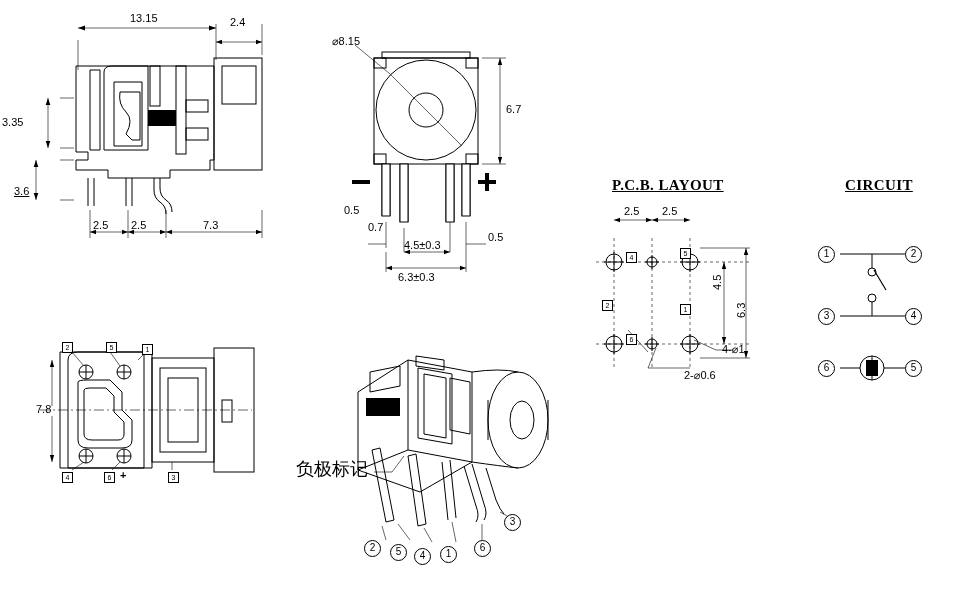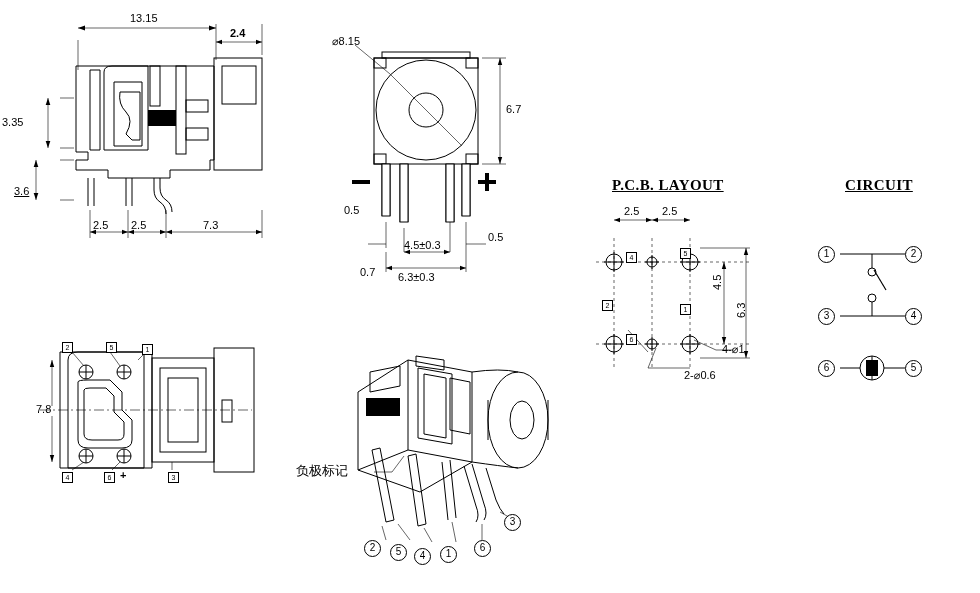--- a/index.html
+++ b/index.html
@@ -1,20 +1,20 @@
 <!DOCTYPE html>
 <html><head>
 <meta charset="utf-8">
 <style>
   html,body{margin:0;padding:0;background:#ffffff;}
   body{width:980px;height:593px;position:relative;overflow:hidden;
        font-family:"Liberation Sans", sans-serif;color:#000;}
   .stage{position:absolute;left:0;top:0;width:777px;height:593px;}
   .lbl{position:absolute;font-size:11px;line-height:11px;color:#000;white-space:nowrap;}
-  .lbl.cn{font-size:13px;line-height:13px;font-family:Liberation Sans, sans-serif;}
+  .lbl.cn{font-size:18px;line-height:13px;font-family:Liberation Mono, monospace;}
   .ttl{position:absolute;font-size:15px;line-height:15px;letter-spacing:.4px;
        font-family:"Liberation Serif",serif;font-weight:bold;}
   .ttl u{text-decoration:underline;}
   svg{position:absolute;left:0;top:0;}
   .pin{position:absolute;width:15px;height:15px;border:1.3px solid #000;border-radius:50%;
        font-size:10px;line-height:13px;text-align:center;background:#fff;}
   .sq{position:absolute;width:9px;height:9px;border:1px solid #000;background:#fff;
       font-size:7px;line-height:9px;text-align:center;}
 </style>
 </head>
@@ -276,31 +276,31 @@
     <line x1="884" y1="368" x2="905" y2="368"></line>
     <circle cx="872" cy="368" r="12"></circle>
     <line x1="872" y1="356" x2="872" y2="380"></line>
     <path d="M866,360 L878,360 L878,376 L866,376 Z" fill="#000" stroke="none"></path>
   </g>
 
   </g>
 </svg>
 
 <div class="lbl" style="left:130px;top:13px;">13.15</div>
-<div class="lbl" style="left:230px;top:28px;font-weight:bold;">2.4</div>
+<div class="lbl" style="left:230px;top:17px;">2.4</div>
 <div class="lbl" style="left:2px;top:117px;">3.35</div>
 <div class="lbl" style="left:14px;top:186px;text-decoration:underline;">3.6</div>
 <div class="lbl" style="left:93px;top:220px;">2.5</div>
 <div class="lbl" style="left:131px;top:220px;">2.5</div>
 <div class="lbl" style="left:203px;top:220px;">7.3</div>
 
 <div class="lbl" style="left:332px;top:36px;text-align:right;">⌀8.15</div>
 <div class="lbl" style="left:506px;top:104px;">6.7</div>
 <div class="lbl" style="left:344px;top:205px;">0.5</div>
-<div class="lbl" style="left:360px;top:222px;margin-top:45px;">0.7</div>
+<div class="lbl" style="left:368px;top:222px;">0.7</div>
 <div class="lbl" style="left:488px;top:232px;">0.5</div>
 <div class="lbl" style="left:404px;top:240px;">4.5±0.3</div>
 <div class="lbl" style="left:398px;top:272px;">6.3±0.3</div>
 
 <div class="lbl" style="left:36px;top:404px;">7.8</div>
 <div class="sq" style="left:62px;top:342px;">2</div>
 <div class="sq" style="left:106px;top:342px;">5</div>
 <div class="sq" style="left:142px;top:344px;">1</div>
 <div class="sq" style="left:62px;top:472px;">4</div>
 <div class="sq" style="left:104px;top:472px;">6</div>

